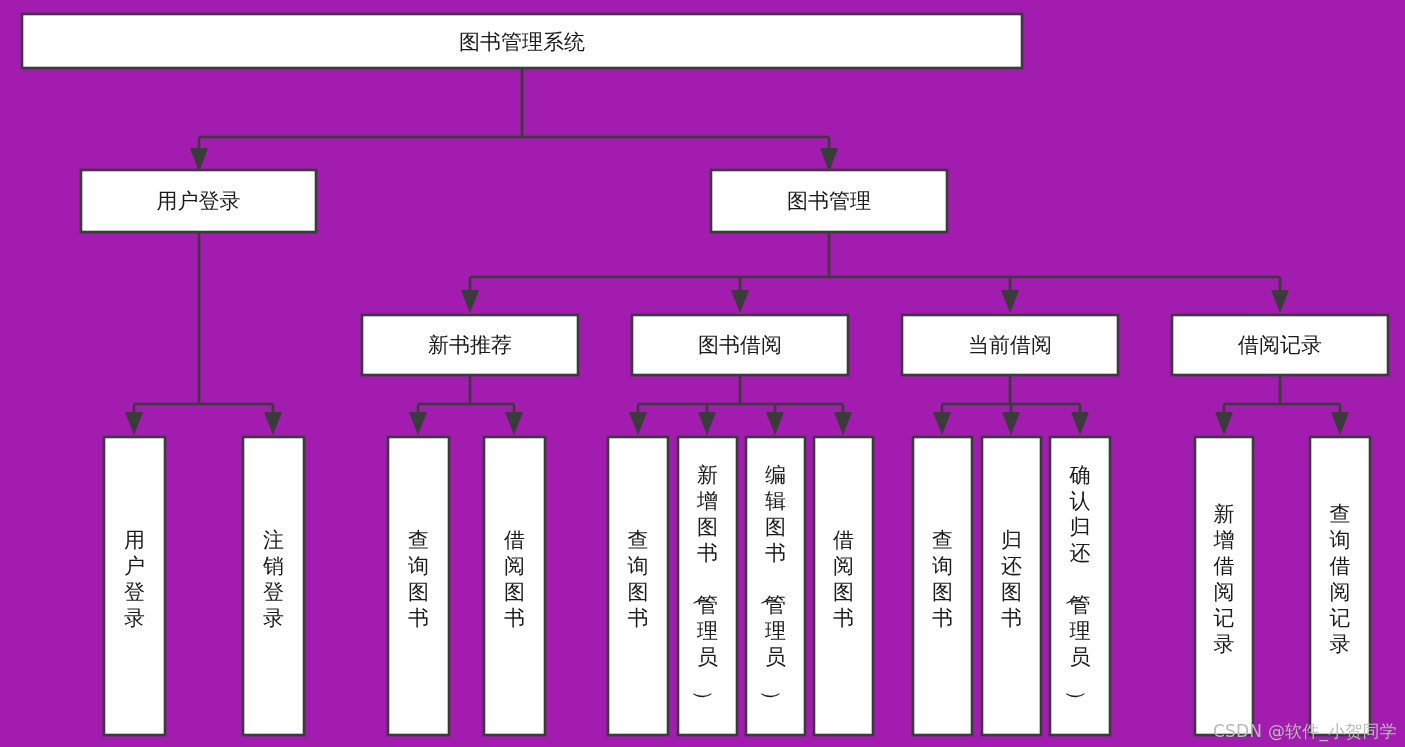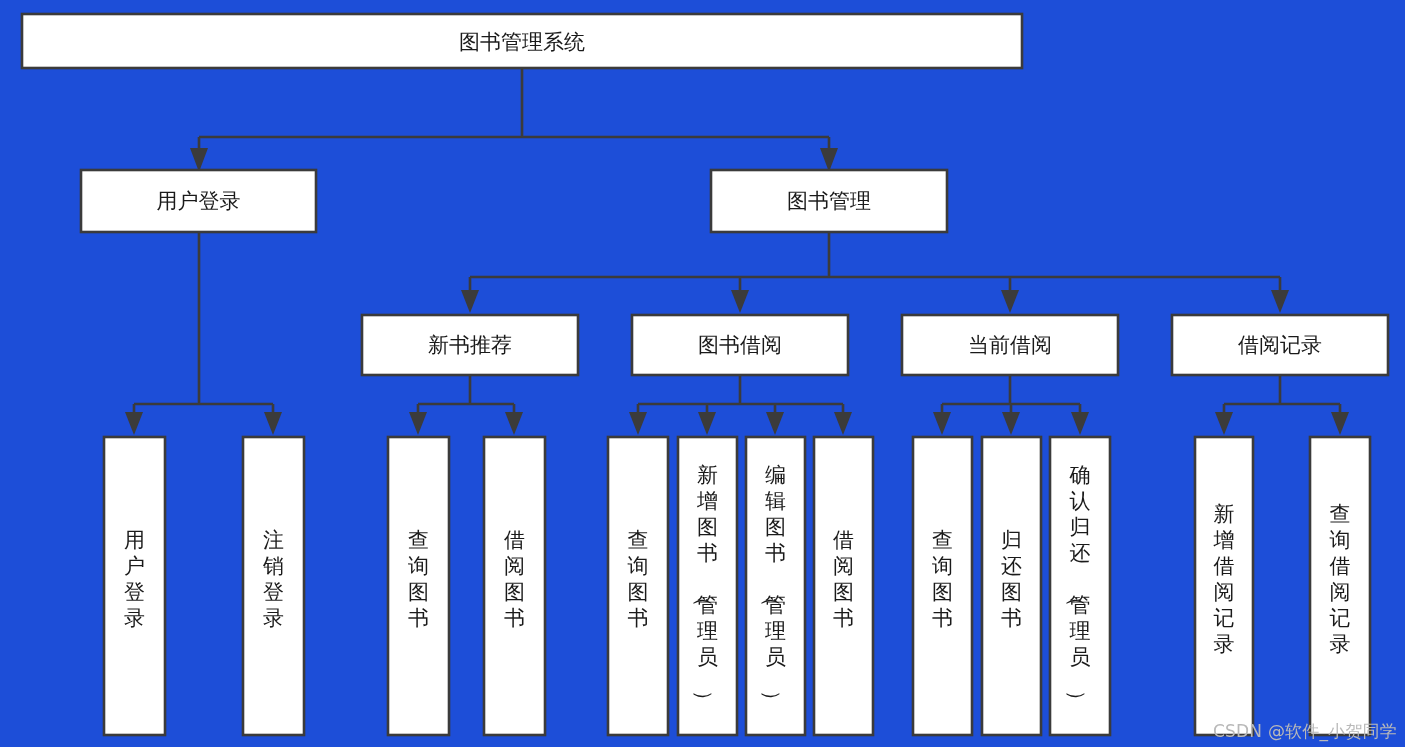--- a/index.html
+++ b/index.html
@@ -11,21 +11,21 @@
   body {
     width: 1405px;
     height: 747px;
     font-family: "DejaVu Sans", "Liberation Sans", sans-serif;
     overflow: hidden;
   }
   #diagram-root {
     position: relative;
     width: 1405px;
     height: 747px;
-    background: #1d4ed8;
+    background: #a21caf;
   }
   svg#flow-svg {
     position: absolute;
     top: 0;
     left: 0;
     width: 1405px;
     height: 747px;
     display: block;
   }
   .node-box {

